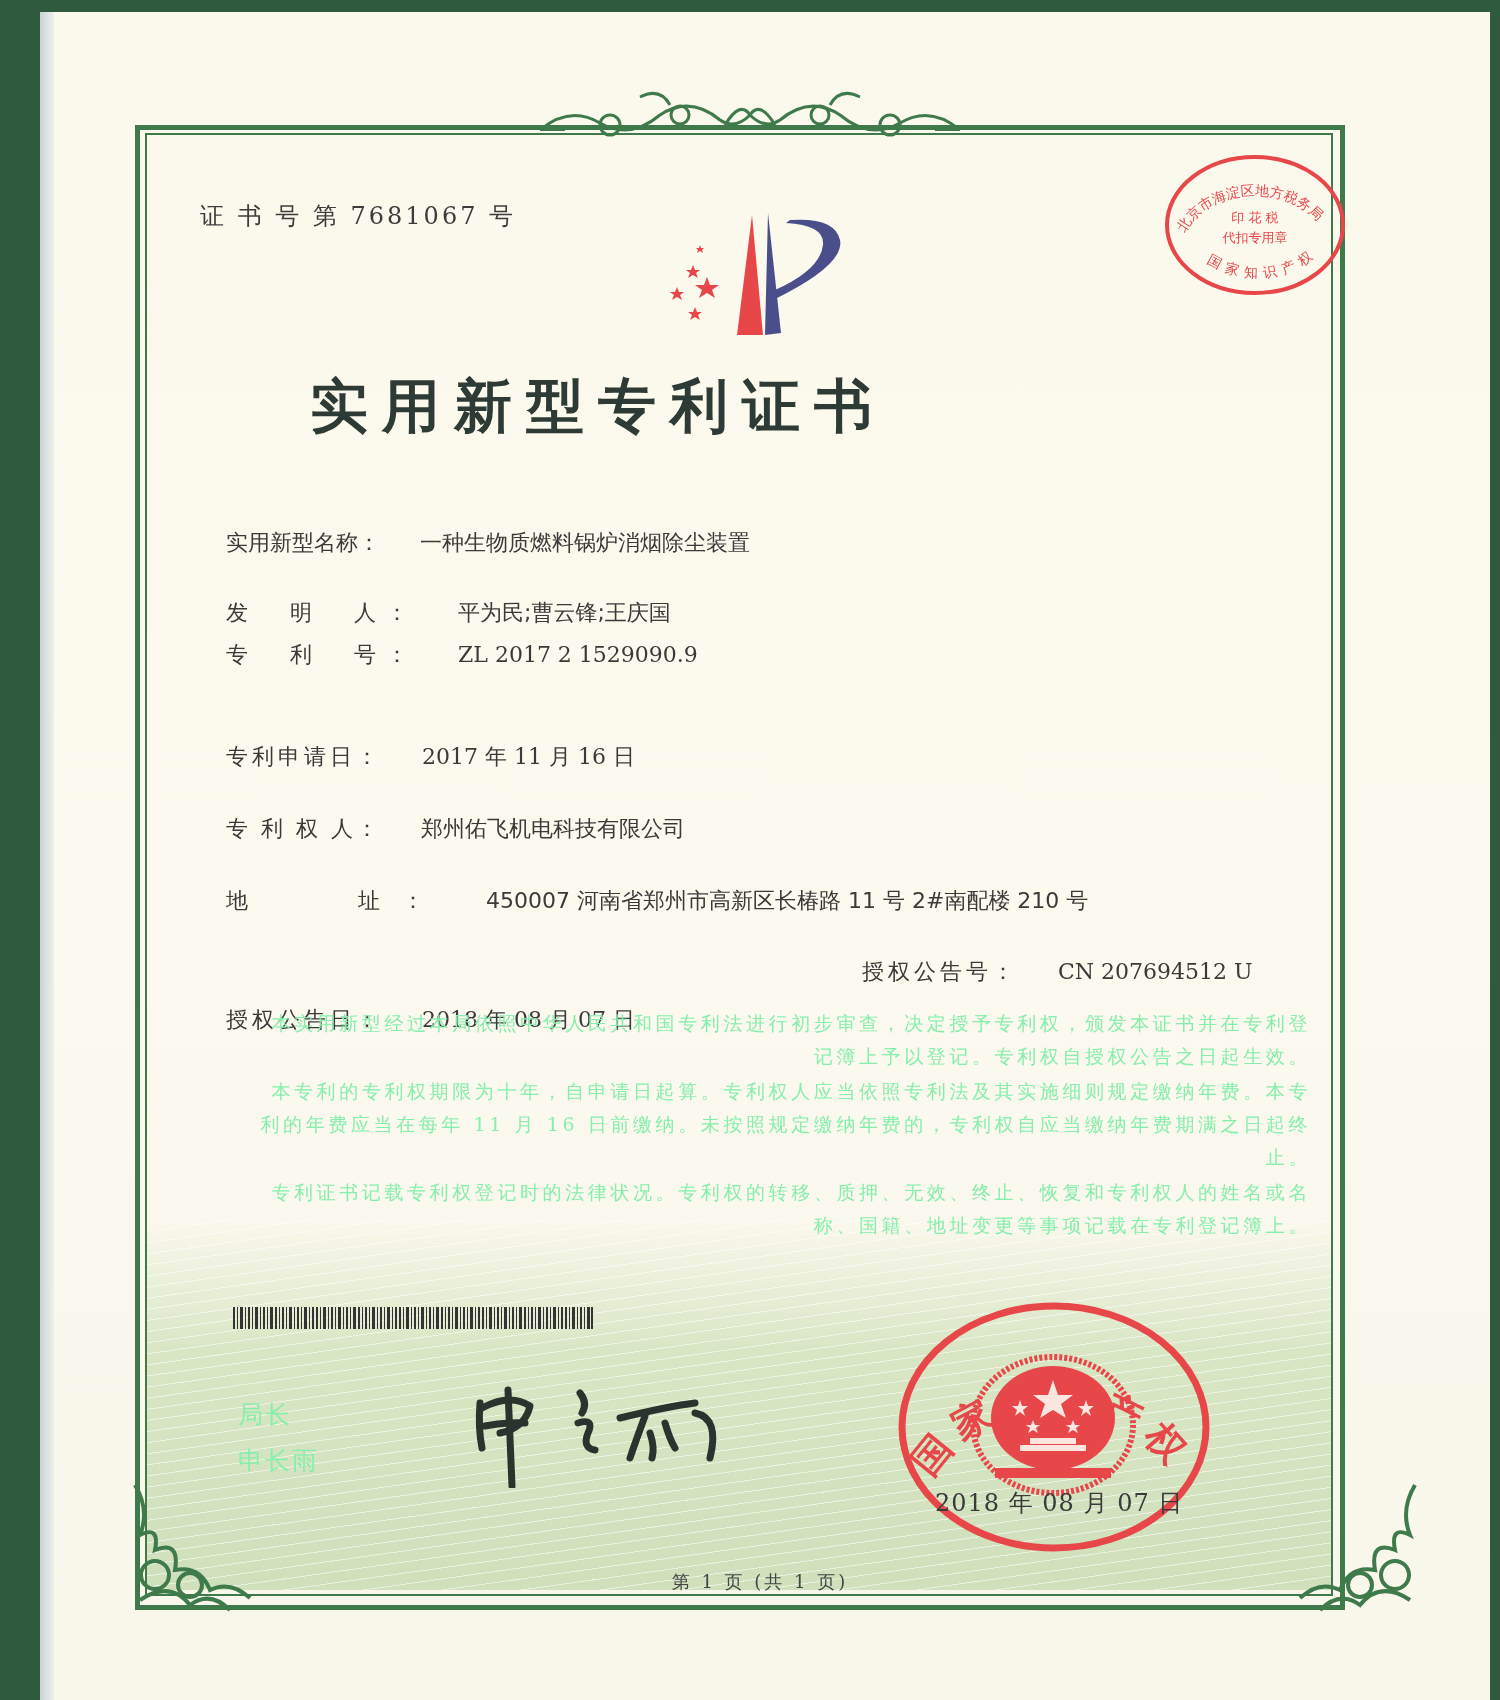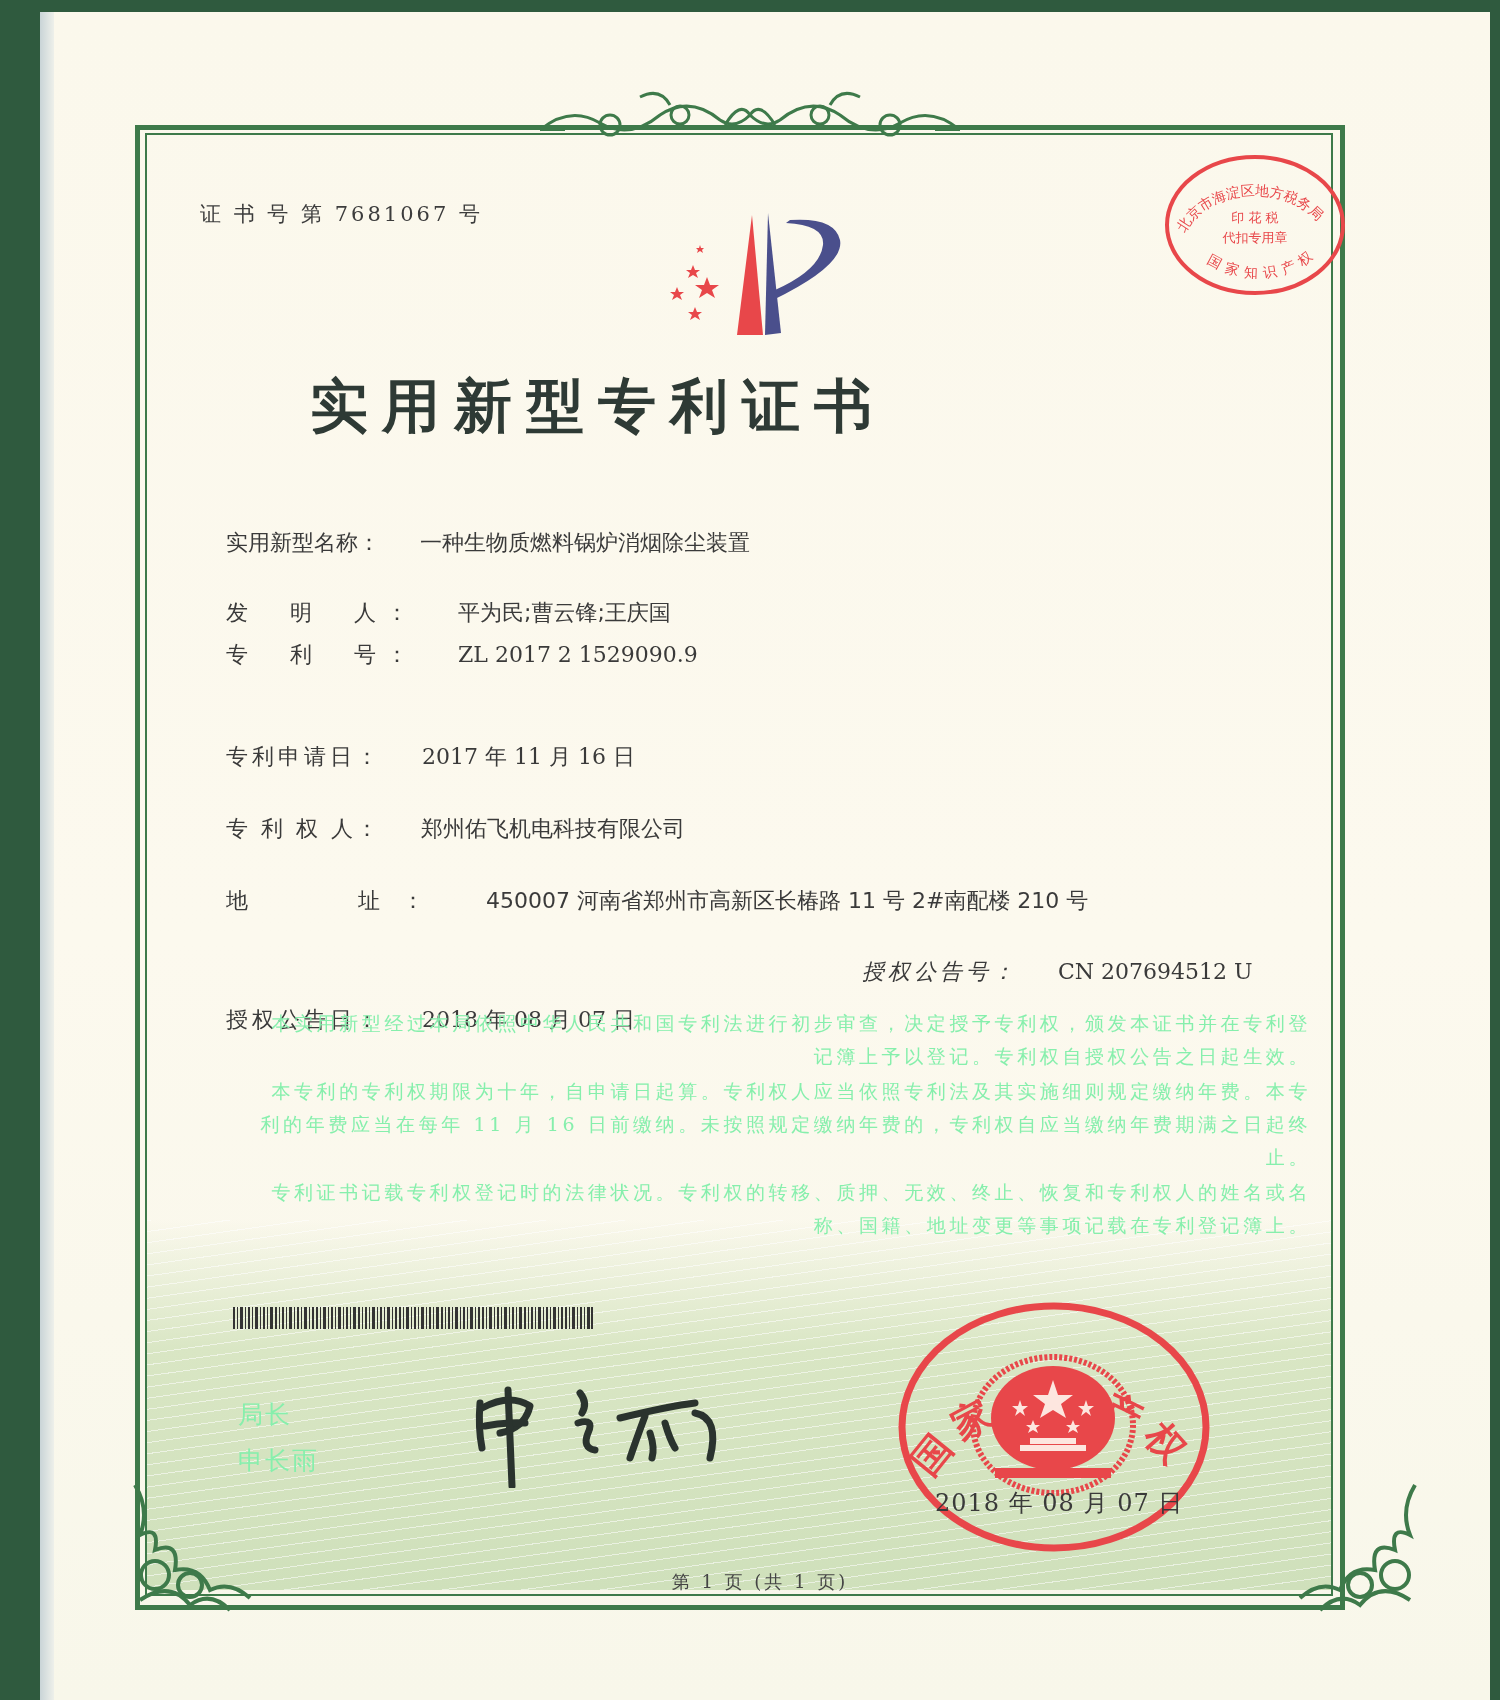--- a/index.html
+++ b/index.html
@@ -34,21 +34,21 @@
       repeating-linear-gradient(172deg, rgba(255,255,255,0.55) 0px, rgba(255,255,255,0.55) 1px, transparent 1px, transparent 11px),
       linear-gradient(180deg, rgba(215,228,190,0) 0%, #d9e6c4 35%, #cfe0bb 100%);
   }
   .ornament-top {
     position: absolute; left: 540px; top: 85px; width: 420px; height: 70px;
   }
   .corner-bl { position: absolute; left: 130px; top: 1480px; width: 150px; height: 140px; }
   .corner-br { position: absolute; left: 1270px; top: 1480px; width: 150px; height: 140px; }
 
   .cert-no {
-    position: absolute; left: 200px; top: 200px; font-size: 21px; letter-spacing: 3px;
+    position: absolute; left: 200px; top: 200px; font-size: 24px; letter-spacing: 3px;
     color: #3c3c3c;
   }
   .logo { position: absolute; left: 655px; top: 205px; width: 210px; height: 135px; }
   .title {
     position: absolute; left: 0; width: 1196px; top: 368px; text-align: center;
     font-size: 58px; letter-spacing: 14px; color: #2e3a35; font-weight: bold;
     font-family: "DejaVu Serif", serif;
   }
   .tax-seal { position: absolute; left: 1160px; top: 150px; width: 190px; height: 150px; }
 
@@ -177,21 +177,21 @@
 <div class="field" style="top:814px;">
   <span class="lbl" style="letter-spacing:3px;">专 利 权 人：</span><span class="val">郑州佑飞机电科技有限公司</span>
 </div>
 <div class="field" style="top:886px;">
   <span class="lbl" style="letter-spacing:22px;text-align:right;">地　　址：</span><span class="val">450007 河南省郑州市高新区长椿路 11 号 2#南配楼 210 号</span>
 </div>
 <div class="field" style="top:957px;">
   <span class="lbl" style="letter-spacing:4px;margin-top:48px;">授权公告日：</span><span class="val" style="font-family:'DejaVu Serif',serif;">2018 年 08 月 07 日</span>
 </div>
 <div class="field" style="top:957px; left:862px;">
-  <span class="lbl" style="letter-spacing:4px;font-style:italic;">授权公告号：</span><span class="val" style="font-family:'DejaVu Serif',serif;">CN 207694512 U</span>
+  <span class="lbl" style="letter-spacing:4px;">授权公告号：</span><span class="val" style="font-family:'DejaVu Serif',serif;">CN 207694512 U</span>
 </div>
 
 <div class="para" style="top:1007px;">本实用新型经过本局依照中华人民共和国专利法进行初步审查，决定授予专利权，颁发本证书并在专利登记簿上予以登记。专利权自授权公告之日起生效。</div>
 <div class="para" style="top:1075px;">本专利的专利权期限为十年，自申请日起算。专利权人应当依照专利法及其实施细则规定缴纳年费。本专利的年费应当在每年 11 月 16 日前缴纳。未按照规定缴纳年费的，专利权自应当缴纳年费期满之日起终止。</div>
 <div class="para" style="top:1176px;">专利证书记载专利权登记时的法律状况。专利权的转移、质押、无效、终止、恢复和专利权人的姓名或名称、国籍、地址变更等事项记载在专利登记簿上。</div>
 
 <svg class="barcode" viewBox="0 0 360 22" preserveAspectRatio="none">
   <g fill="#333">
     <rect x="0" y="0" width="2" height="22"></rect>
       <rect x="4" y="0" width="1" height="22"></rect>

